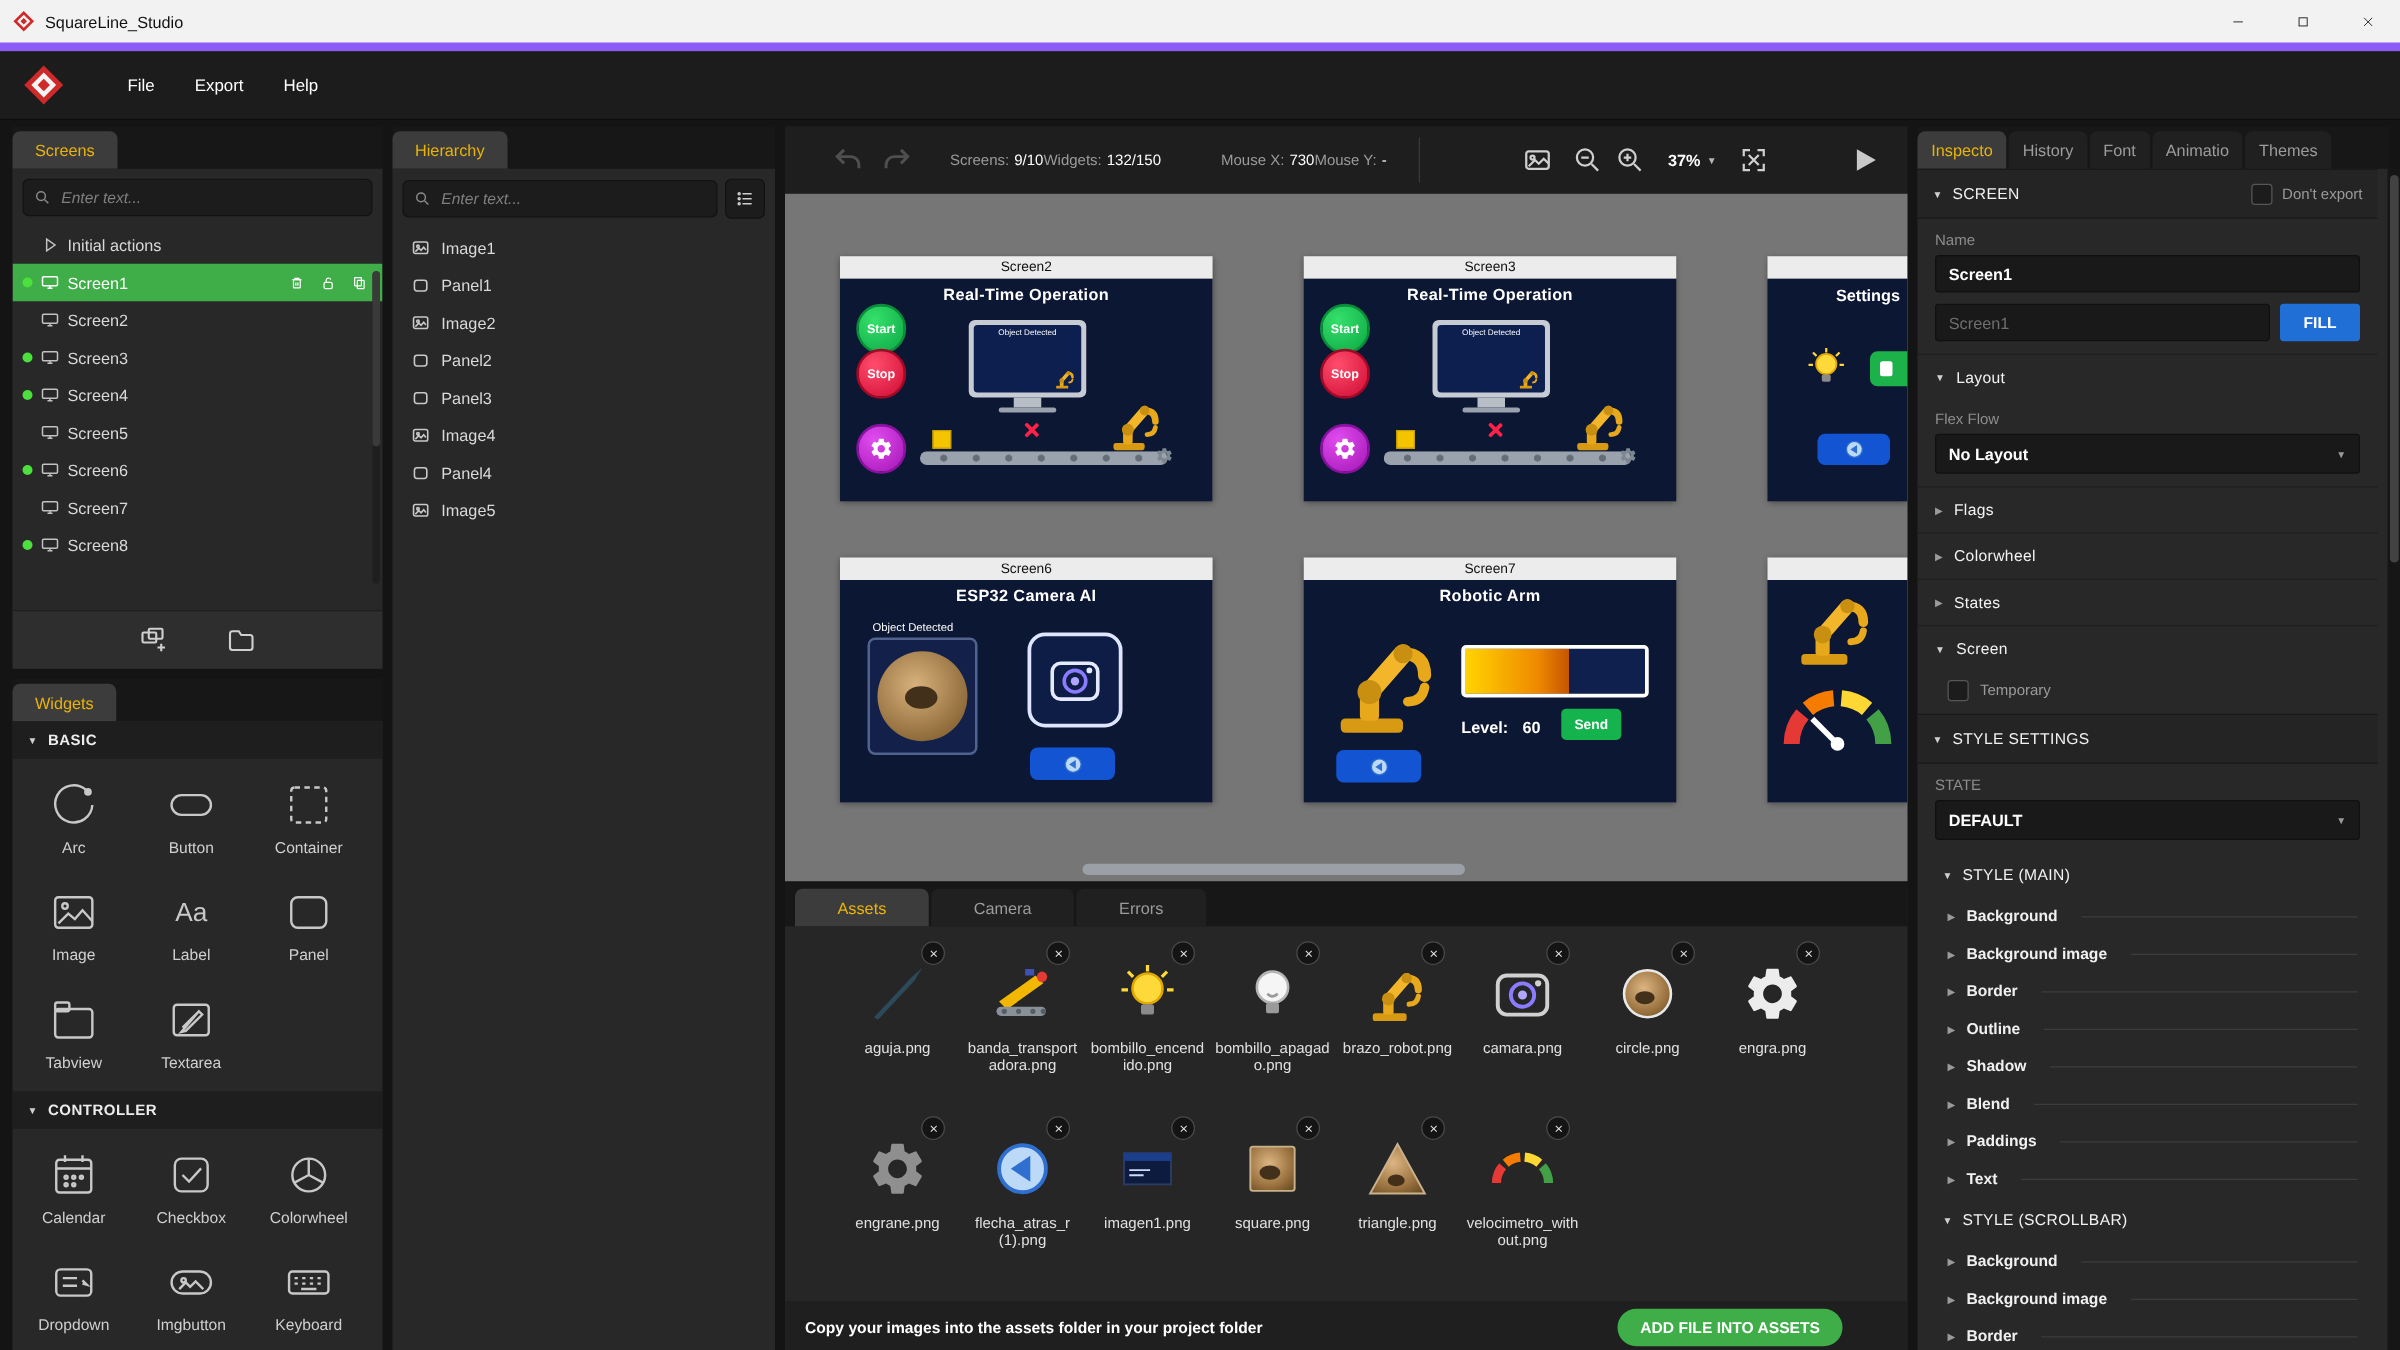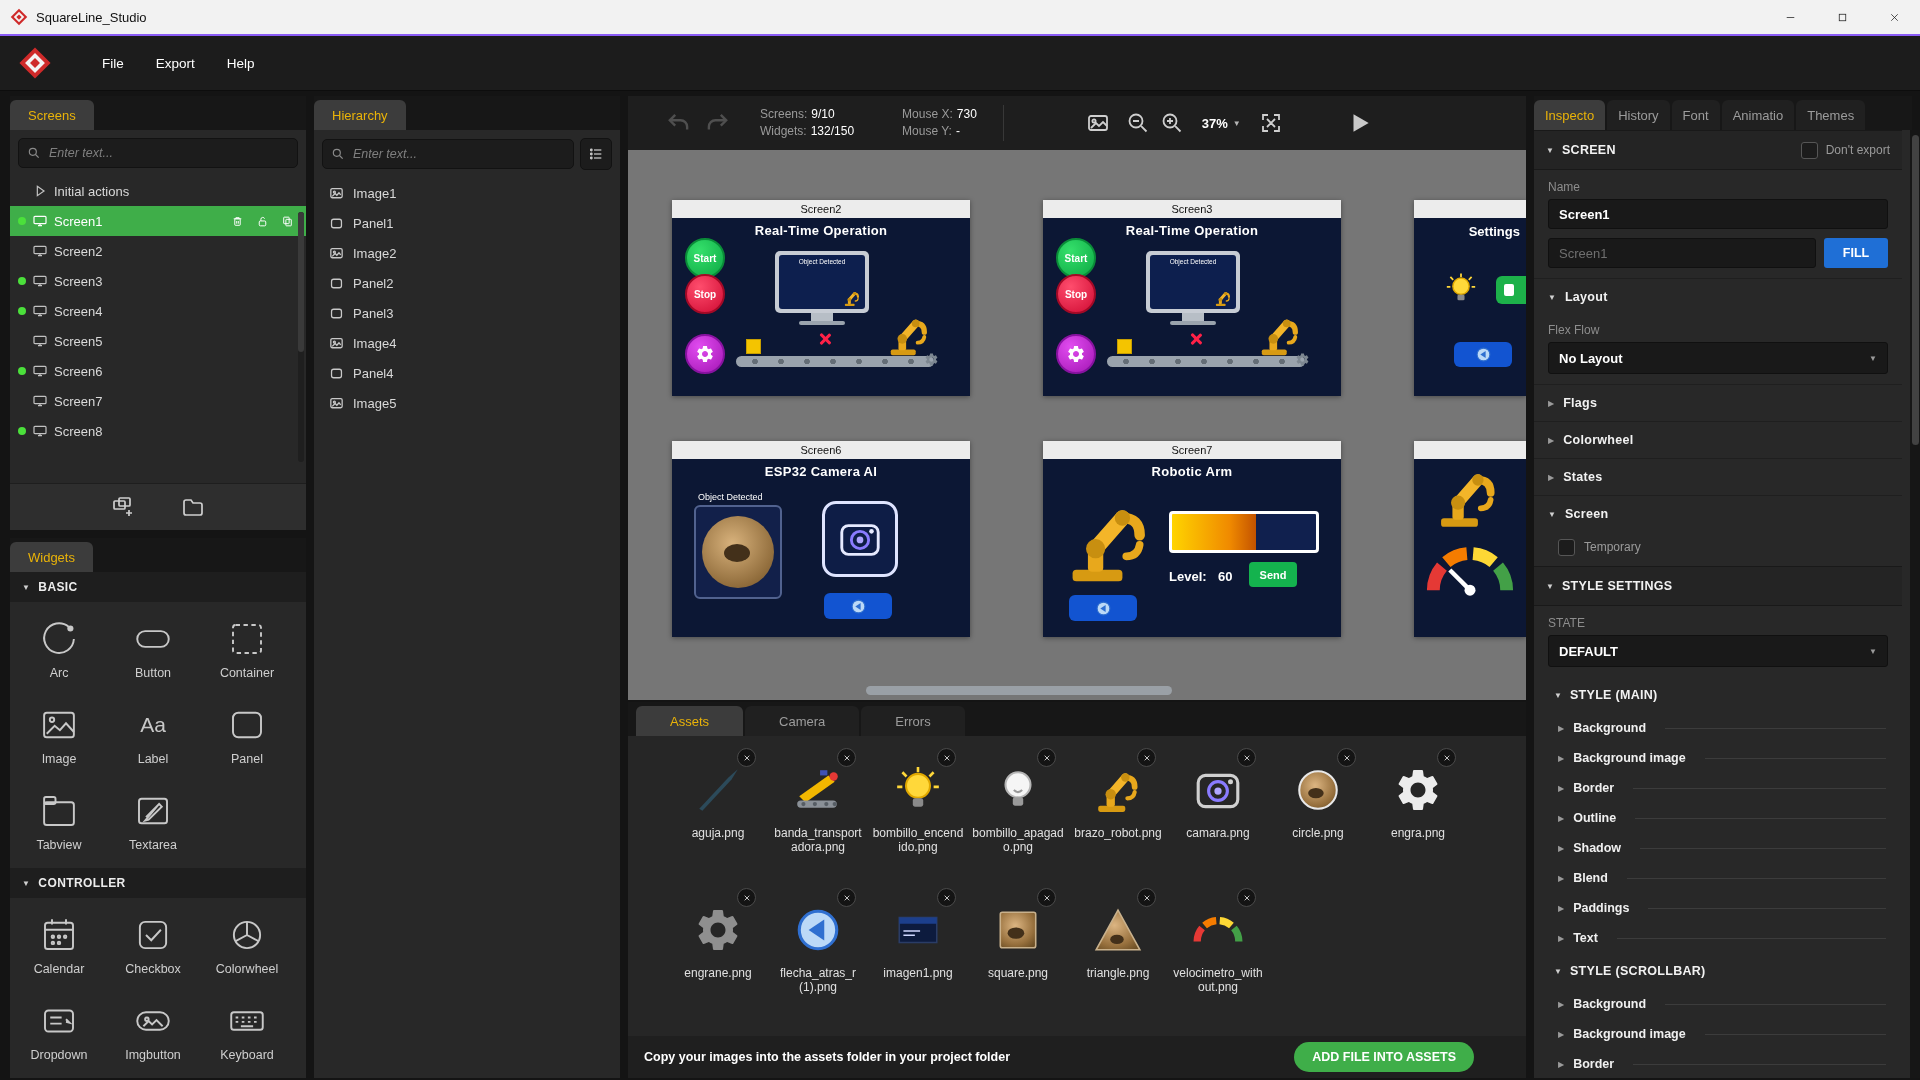--- a/index.html
+++ b/index.html
@@ -2,21 +2,21 @@
 <html><head>
 <meta charset="utf-8">
 <style>
   html,body{margin:0;padding:0;background:#000;}
   .app{position:relative;width:1920px;height:1080px;background:#141414;overflow:hidden;
        font-family:"Liberation Sans",sans-serif;color:#d6d6d6;-webkit-font-smoothing:antialiased;}
   svg{display:block}
   .ic13{width:13px;height:13px}.ic16{width:16px;height:16px}
 
   
-  .titlebar{height:34px;background:#f2f2f2;color:#111;display:flex;align-items:center;border-bottom:2px solid #8b5cf6}
+  .titlebar{height:34px;background:#f2f2f2;color:#111;display:flex;align-items:center;border-bottom:7px solid #8b5cf6}
   .tb-logo{width:18px;height:18px;margin:0 8px 0 10px}
   .tb-title{font-size:13px;color:#111}
   .tb-spacer{flex:1}
   .win-btn{width:52px;height:34px;display:flex;align-items:center;justify-content:center}
   .win-btn svg{width:13px;height:13px;stroke:#222;stroke-width:1.4;fill:none}
 
   
   .menubar{position:relative;height:54px;background:#1c1c1c;display:flex;align-items:center;border-bottom:1px solid #0d0d0d}
   .mb-logo{width:34px;height:34px;margin:0 34px 0 18px}
   .menu-item{padding:0 16px;font-size:13.5px;color:#ffffff;height:54px;display:flex;align-items:center}
@@ -71,21 +71,21 @@
   .hier-search .searchrow{flex:1;margin:0}
   .hs-btn{width:30px;height:30px;background:#1c1c1c;border:1px solid #121212;border-radius:5px;display:flex;align-items:center;justify-content:center;flex:none}
   .hs-btn svg{width:16px;height:16px;stroke:#cfcfcf;fill:none;stroke-width:1.8}
   .h-row{height:30px;display:flex;align-items:center;gap:8px;padding-left:14px;font-size:13px;color:#d9d9d9}
   .h-row svg{width:17px;height:17px;stroke:#c8c8c8;fill:none;stroke-width:1.8;flex:none}
 
   
   .toolbar{height:54px;flex:none;background:#1e1e1e;display:flex;align-items:center;font-size:12px}
   .toolbar .t-ic{width:24px;height:24px;stroke:#cfcfcf;fill:none;stroke-width:1.8;flex:none}
   .t-undo,.t-redo{width:26px;height:26px;stroke:#4f4f4f;fill:none;stroke-width:2.2}
-  .stat-group{display:flex;flex-direction:column;justify-content:center;line-height:17px;white-space:nowrap}
+  .stat-group{display:flex;flex-direction:row;justify-content:center;line-height:17px;white-space:nowrap}
   .stat-line .lbl{color:#9a9a9a}.stat-line .val{color:#fff;margin-left:4px}
   .t-sep{width:1px;height:36px;background:#383838;margin:0 26px}
   .zoom-ctl{display:flex;align-items:center;gap:5px;color:#fff;font-weight:bold;font-size:13px}
   .zoom-ctl .caret{font-size:8px;color:#b5b5b5}
   .t-play{width:26px;height:26px;fill:#c9c9c9}
 
   
   .canvas{flex:1;background:#767676;position:relative;overflow:hidden;min-height:0}
   .hthumb{position:absolute;bottom:5px;left:238px;width:306px;height:9px;border-radius:5px;background:#9aa0a6}
   .thumb{position:absolute;width:298px;box-shadow:0 1px 5px rgba(0,0,0,.4)}
@@ -153,21 +153,21 @@
   .assets-footer{height:42px;flex:none;background:#1f1f1f;display:flex;align-items:center;padding:0 16px;gap:12px}
   .hint{flex:1;font-size:12.5px;font-weight:bold;color:#fff}
   .add-btn{background:#3fae49;color:#fff;font-weight:bold;font-size:12.5px;border:0;border-radius:15px;
            padding:8px 18px;margin-right:36px;font-family:"Liberation Sans",sans-serif}
 
   
   .ibody{background:#282828;flex:1;min-height:0;overflow:hidden;padding-right:10px}
   .sec-head{display:flex;align-items:center;gap:8px;height:38px;padding:0 12px;background:#242424;
             border-top:1px solid #191919;border-bottom:1px solid #191919}
   .sec-head.sm{background:transparent;border:0;padding-left:20px;height:36px}
-  .sec-title{font-size:12.5px;font-weight:bold;color:#f2f2f2;letter-spacing:.3px}
+  .sec-title{font-size:12.5px;font-weight:normal;color:#f2f2f2;letter-spacing:.3px}
   .spacer{flex:1}
   .cb{width:15px;height:15px;background:#1c1c1c;border:1px solid #565656;border-radius:3px;flex:none}
   .cb-label{font-size:12px;color:#9a9a9a}
   .ipad{padding:2px 14px 10px 14px}
   .flabel{font-size:12px;color:#8d8d8d;margin:8px 0 5px}
   .ifield{width:100%;height:30px;background:#191919;border:1px solid #101010;border-radius:3px;color:#fff;
           font-weight:bold;font-size:13px;padding:0 10px;box-sizing:border-box;outline:none;font-family:"Liberation Sans",sans-serif}
   .ifield::placeholder{color:#6f6f6f;font-weight:normal}
   .fillrow{display:flex;gap:8px;margin-top:9px}
   .fillrow .ifield{flex:1;min-width:0}

